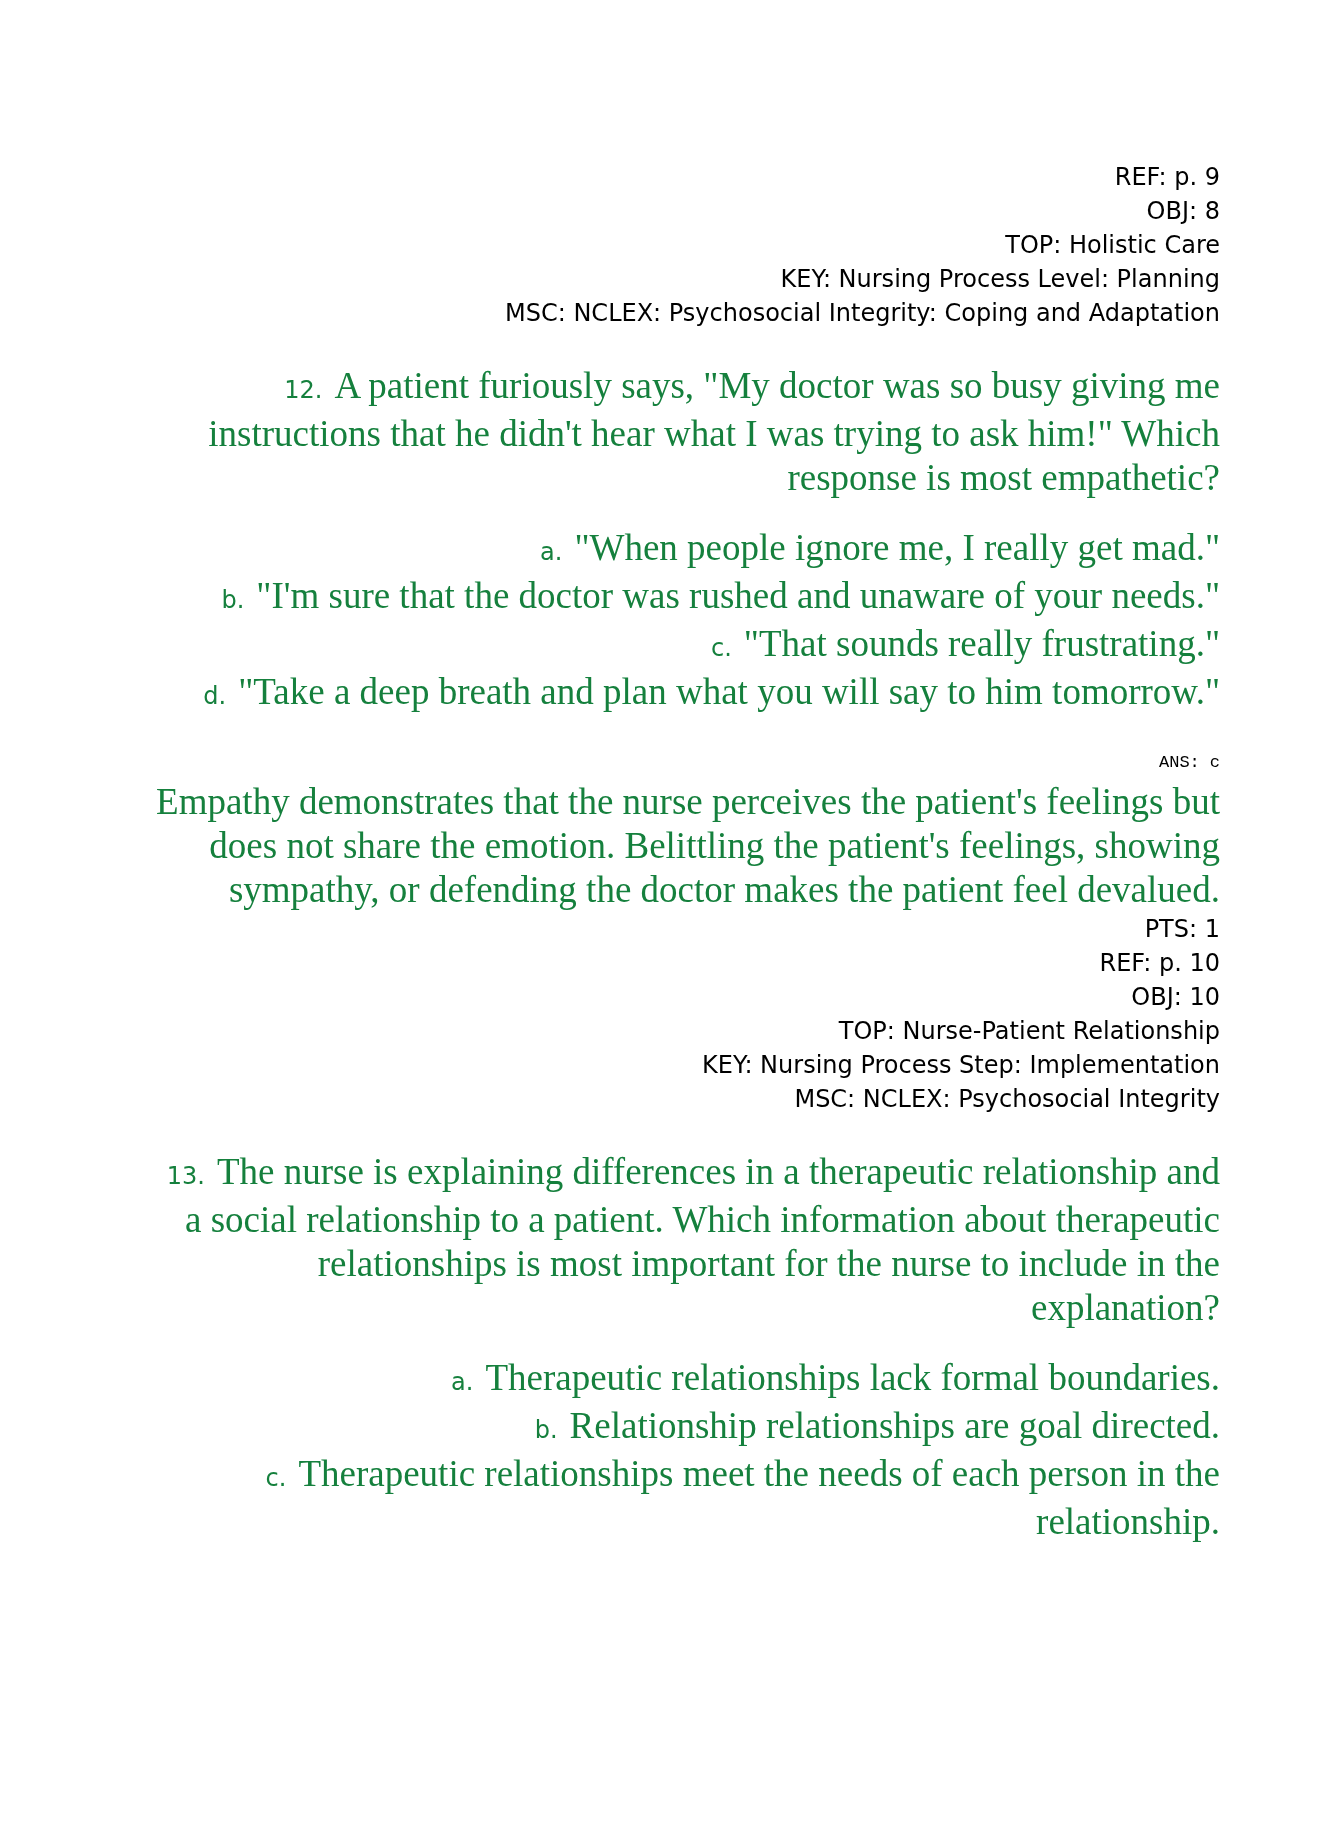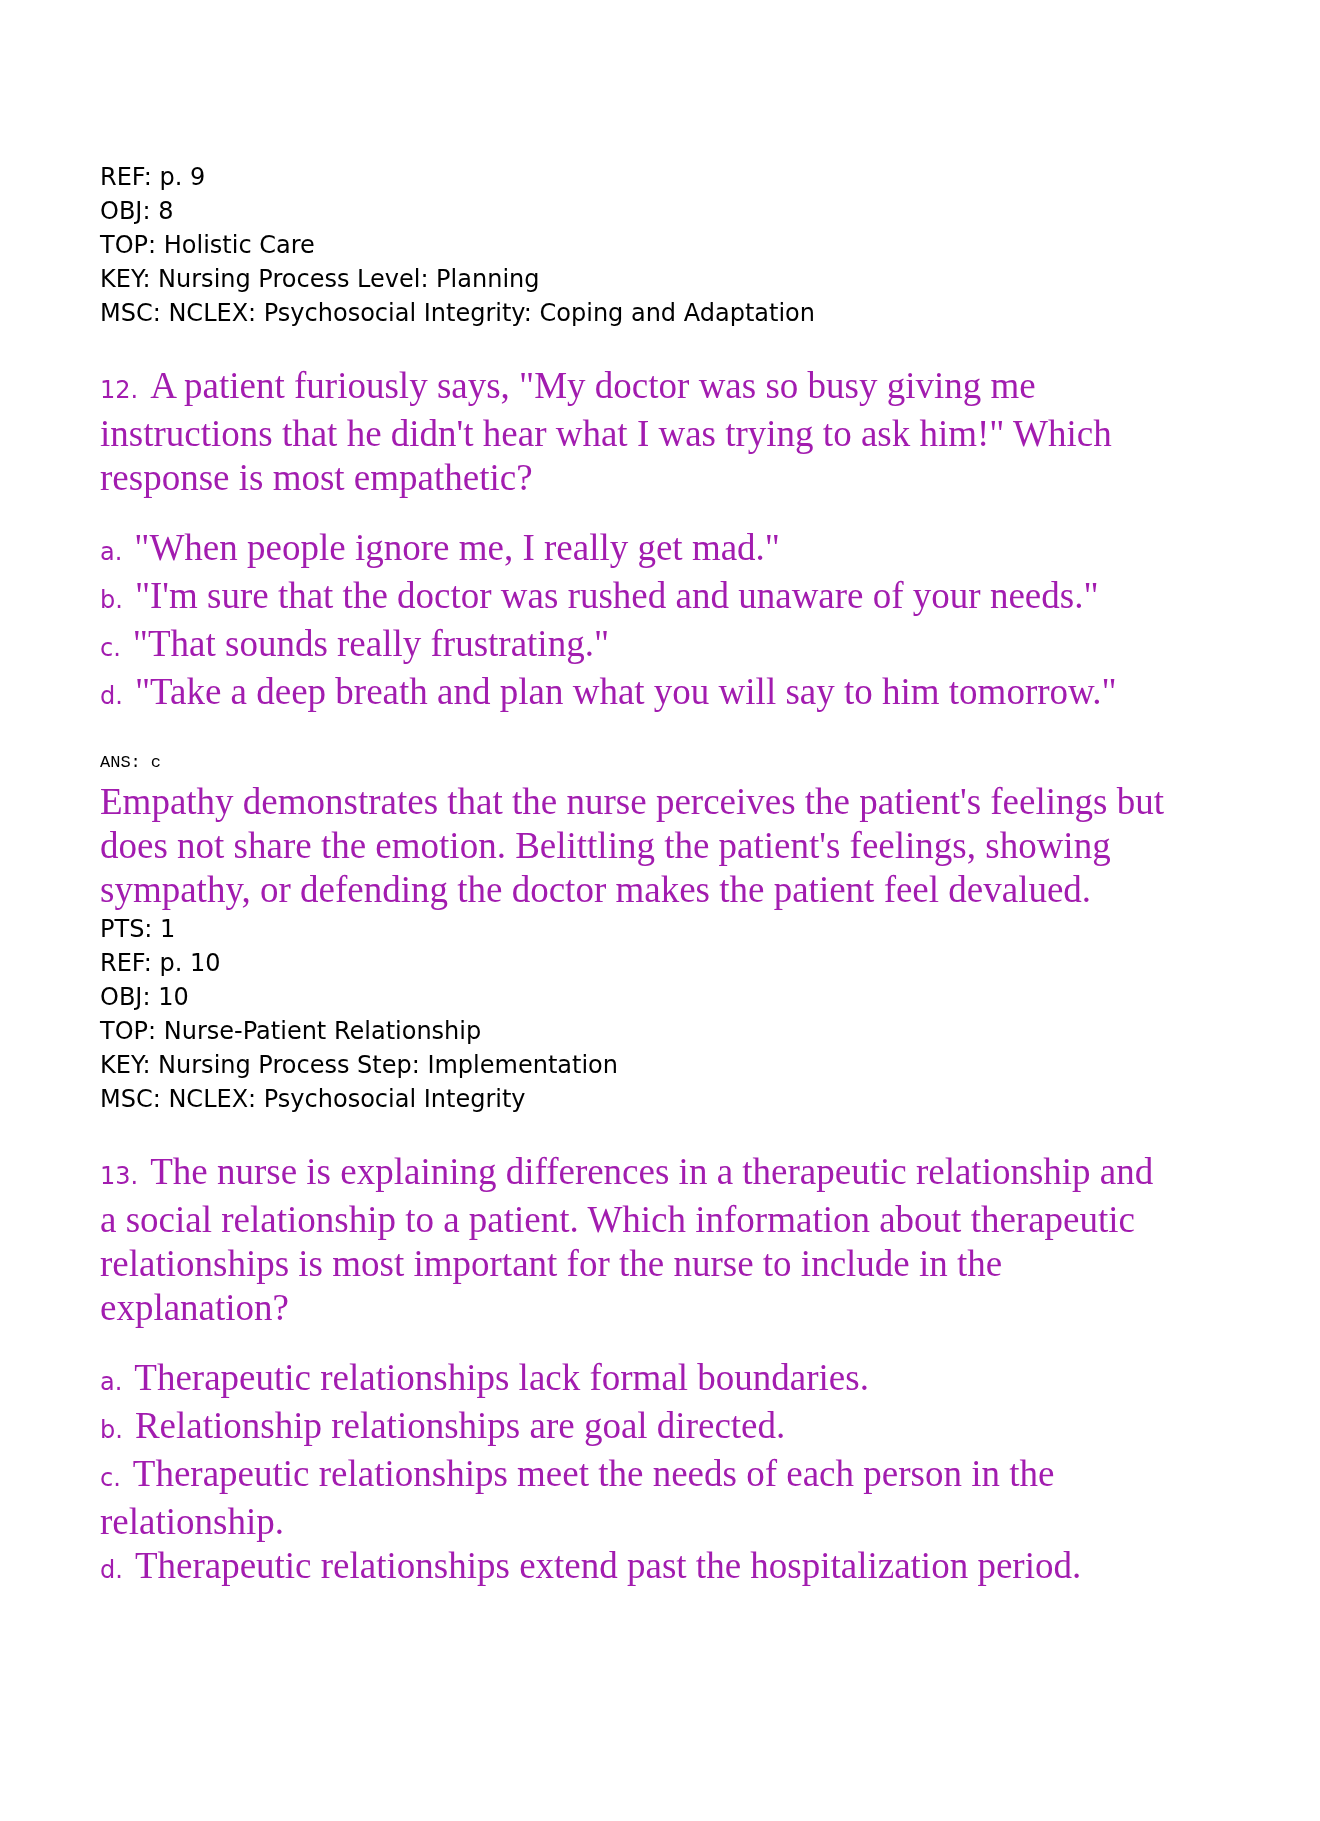--- a/index.html
+++ b/index.html
@@ -1,15 +1,15 @@
 <!DOCTYPE html>
 <html><head>
 <meta charset="utf-8">
 <style>
-  * { margin: 0; padding: 0; box-sizing: border-box; }
+  * { margin: 0; padding: 0; box-sizing: border-box; text-align: right; }
   html, body { background: #ffffff; }
   .page {
     position: relative;
     width: 1320px;
     height: 1821px;
     background: #ffffff;
     color: #000000;
     overflow: hidden;
   }
   .content {
@@ -19,21 +19,21 @@
   .meta-line {
     font-family: "DejaVu Sans", sans-serif;
     font-size: 24px;
     line-height: 34px;
     color: #000000;
   }
   .q-para {
     font-family: "Liberation Serif", serif;
     font-size: 37px;
     line-height: 44px;
-    color: #a21caf;
+    color: #15803d;
   }
   .q-first { margin-top: 34px; }
   .opts { margin-top: 26px; }
   .prefix {
     font-family: "DejaVu Sans", sans-serif;
     font-size: 24px;
     margin-right: 12px;
   }
   .q-text { white-space: pre-line; }
   .answer {
@@ -106,20 +106,17 @@
         <p class="q-para">
           <span class="prefix">a.</span><span class="q-text">Therapeutic relationships lack formal boundaries.</span>
         </p>
         <p class="q-para">
           <span class="prefix">b.</span><span class="q-text">Relationship relationships are goal directed.</span>
         </p>
         <p class="q-para">
           <span class="prefix">c.</span><span class="q-text">Therapeutic relationships meet the needs of each person in the
 relationship.</span>
         </p>
-        <p class="q-para">
-          <span class="prefix">d.</span><span class="q-text">Therapeutic relationships extend past the hospitalization period.</span>
-        </p>
       </div>
     </section>
 
   </div>
 </div>
 
 </body></html>

